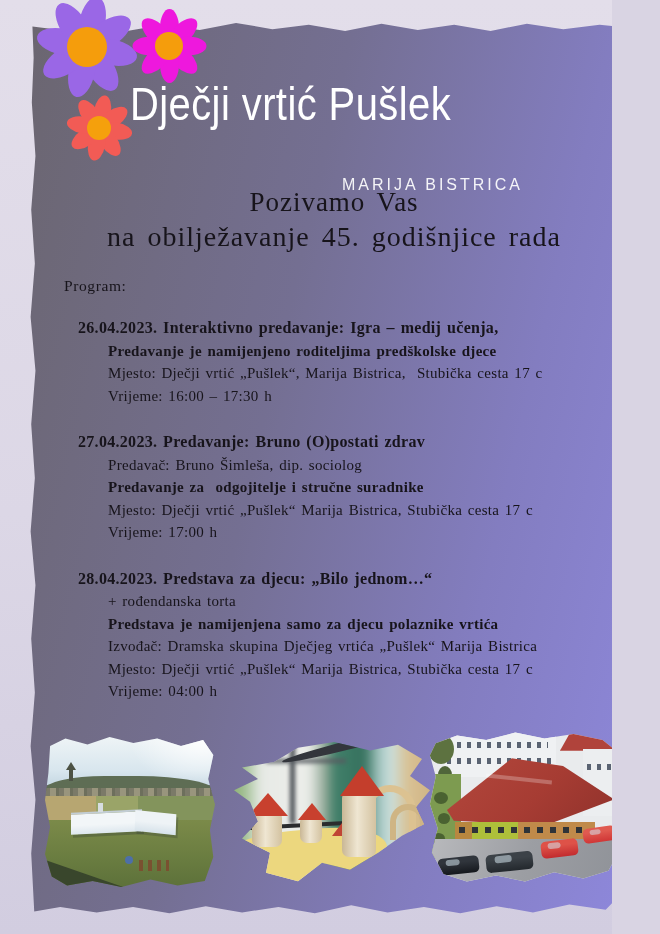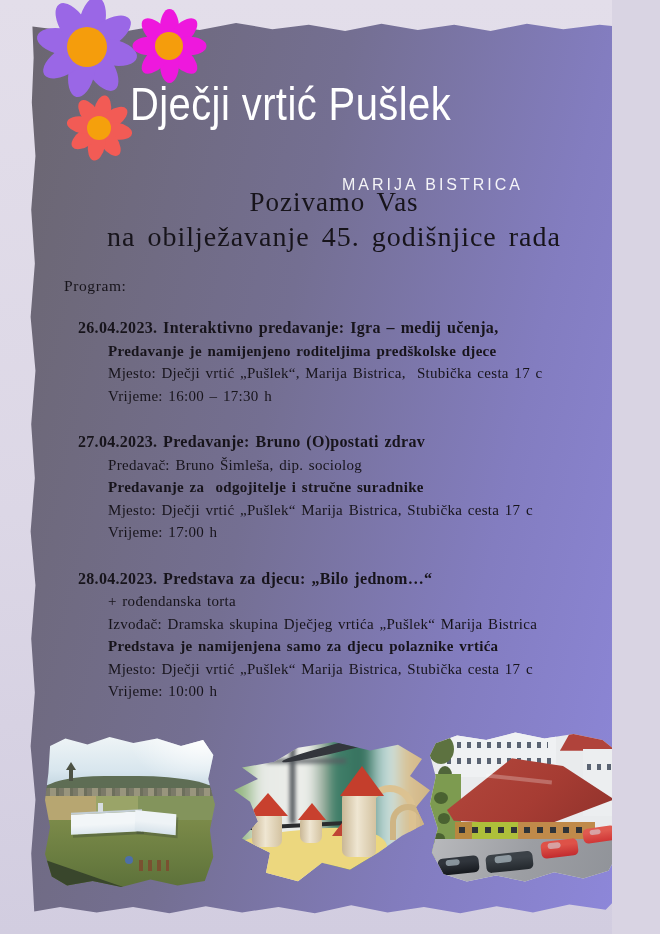--- a/index.html
+++ b/index.html
@@ -179,24 +179,24 @@
       <div class="entry">
         <div class="eline eheading"><span class="hb">27.04.2023. Predavanje: </span><span class="hi">Bruno (O)postati zdrav</span></div>
         <div class="eline">Predavač: Bruno Šimleša, dip. sociolog</div>
         <div class="eline bl">Predavanje za  odgojitelje i stručne suradnike</div>
         <div class="eline">Mjesto: Dječji vrtić „Pušlek“ Marija Bistrica, Stubička cesta 17 c</div>
         <div class="eline">Vrijeme: 17:00 h</div>
       </div>
       <div class="entry">
         <div class="eline eheading"><span class="hb">28.04.2023. Predstava za djecu: </span><span class="hi">„Bilo jednom…“</span></div>
         <div class="eline">+ rođendanska torta</div>
+        <div class="eline bl">Predstava je namijenjena samo za djecu polaznike vrtića</div>
         <div class="eline">Izvođač: Dramska skupina Dječjeg vrtića „Pušlek“ Marija Bistrica</div>
-        <div class="eline bl">Predstava je namijenjena samo za djecu polaznike vrtića</div>
         <div class="eline">Mjesto: Dječji vrtić „Pušlek“ Marija Bistrica, Stubička cesta 17 c</div>
-        <div class="eline">Vrijeme: 10:00 h</div>
+        <div class="eline">Vrijeme: 04:00 h</div>
       </div>
     </div>
 
   <div class="photos">
     <div class="photo photo1">
       <div class="p1-sky"></div>
       <div class="p1-glare"></div>
       <div class="p1-hills"></div>
       <div class="p1-church"></div>
       <div class="p1-town"></div>

